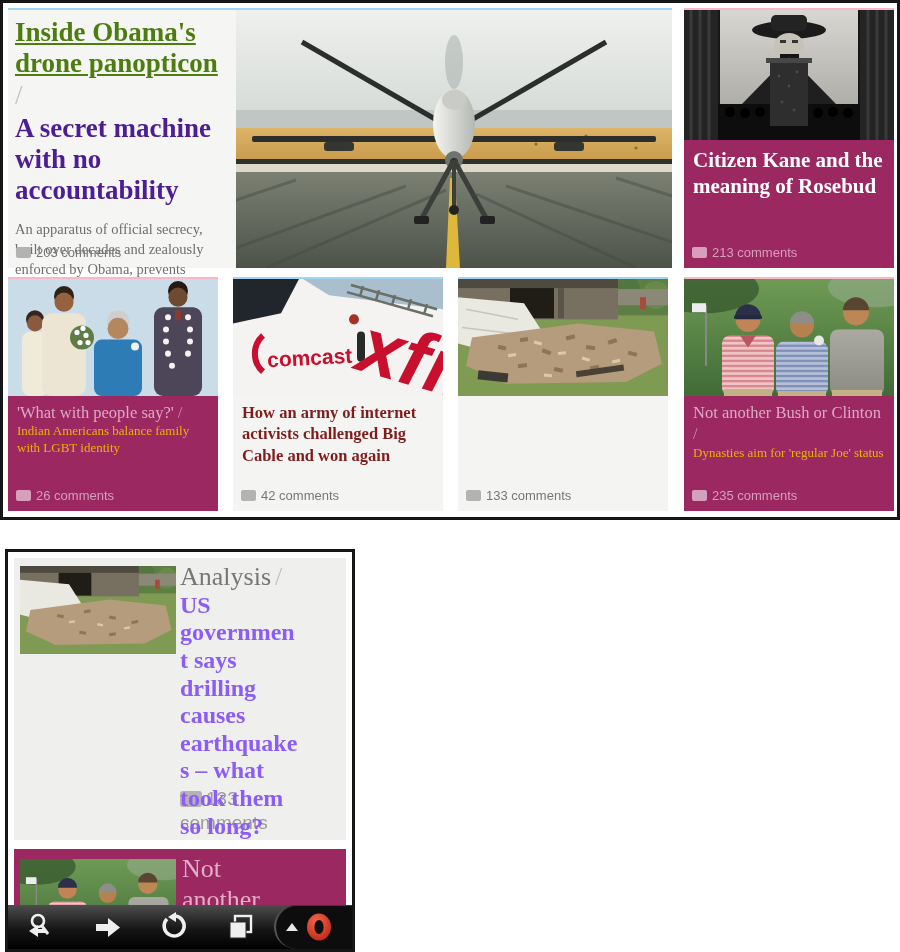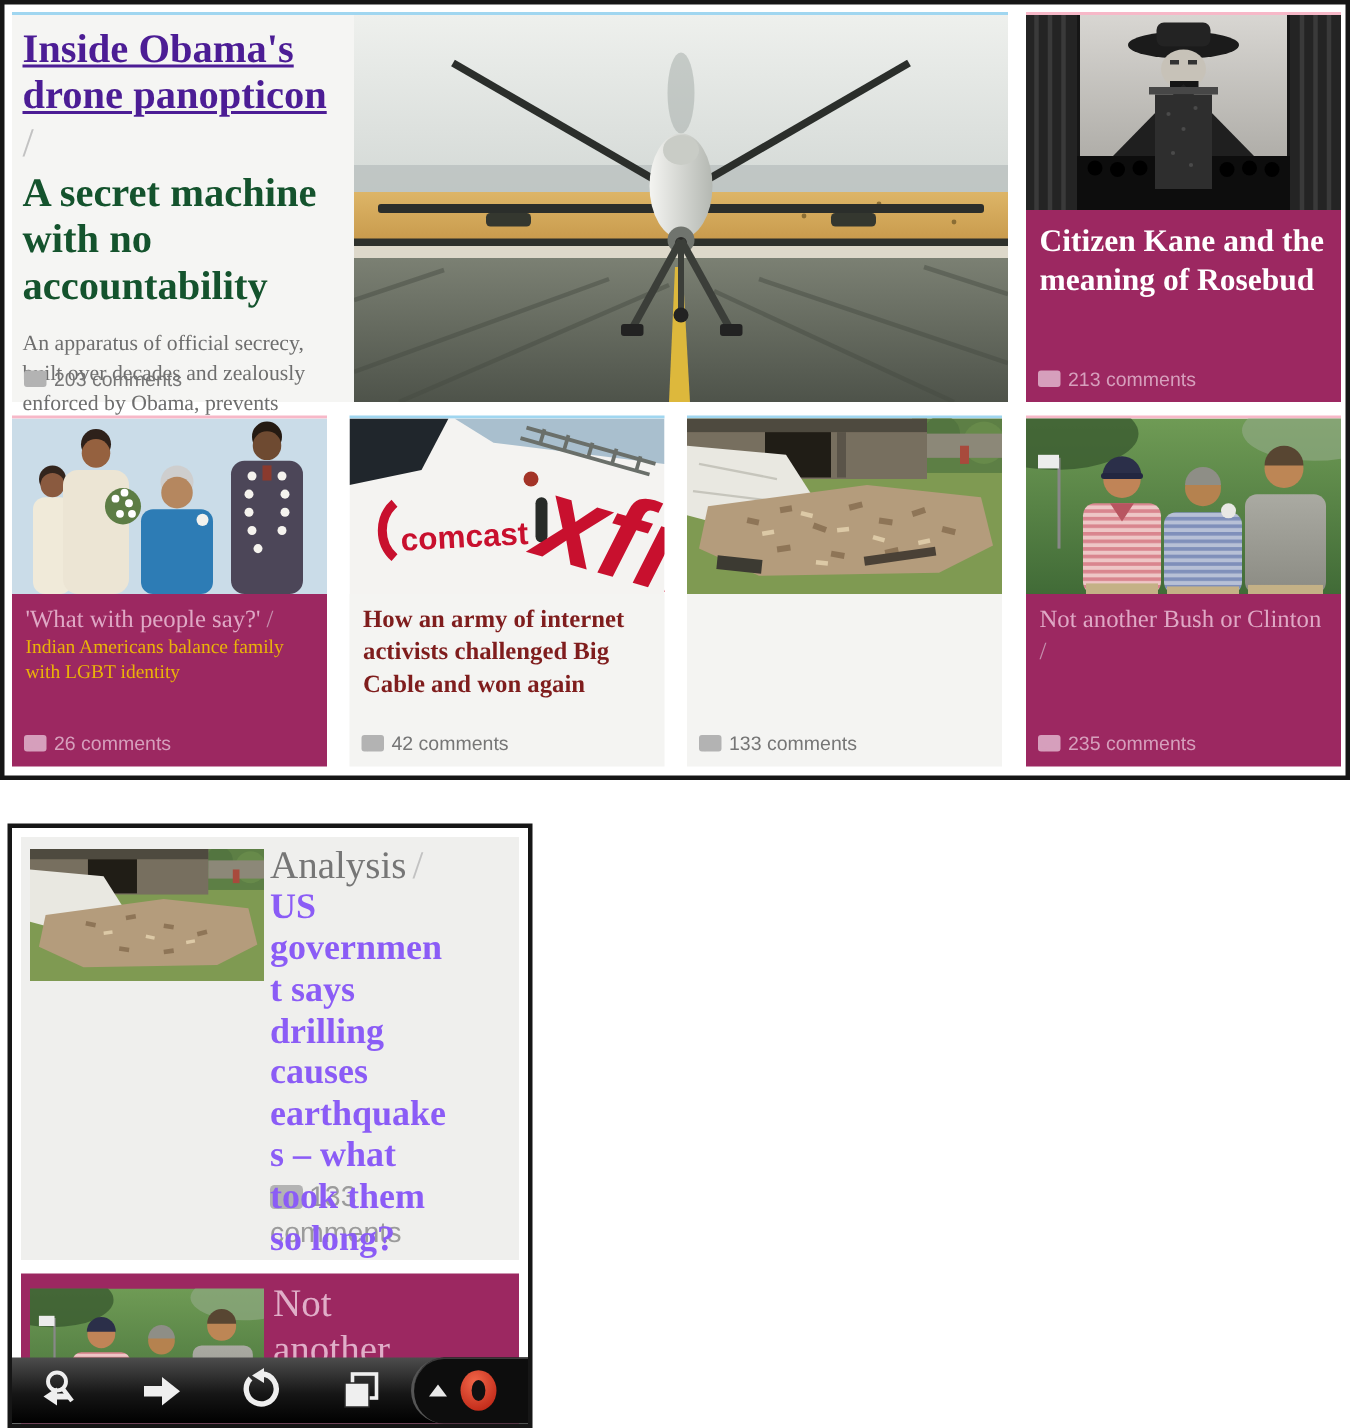--- a/index.html
+++ b/index.html
@@ -14,24 +14,24 @@
   .tborder{height:2px;width:100%;}
   .tb-blue{background:#a0d6f0;}
   .tb-pink{background:#f7b8c8;}
   .bg-gray{background:#f4f4f2;}
   .bg-magenta{background:#9c2861;}
   #card-main{left:5px;top:5px;width:664px;height:260px;}
   #card-main .inner{display:flex;height:258px;}
   #main-text{width:228px;background:#f5f5f3;padding:7px 10px 0 7px;box-sizing:border-box;
              position:relative;}
   #main-img{width:436px;height:258px;}
-  .kicker-blue{color:#4c1d95;font-weight:700;font-size:27px;line-height:1.16;
+  .kicker-blue{color:#4d7c0f;font-weight:700;font-size:27px;line-height:1.16;
                text-decoration:underline;}
   .sep-gray{color:#c2c2c2;font-weight:400;font-size:27px;text-decoration:none;display:inline;}
-  .hl-dark{color:#14532d;font-weight:700;font-size:27px;line-height:1.16;margin-top:2px;}
+  .hl-dark{color:#4c1d95;font-weight:700;font-size:27px;line-height:1.16;margin-top:2px;}
   .standfirst{color:#6e6e6e;font-size:14.5px;line-height:1.38;margin-top:12px;}
   .comments{position:absolute;left:8px;bottom:8px;font-family:"Liberation Sans",sans-serif;
             font-size:13px;color:#767676;display:flex;align-items:center;gap:5px;}
   .bubble{display:inline-block;width:15px;height:11px;background:#b3b3b3;border-radius:2px;
           position:relative;flex:0 0 auto;}
   .bubble:after{content:"";position:absolute;left:2px;bottom:-4px;border:4px solid transparent;
           border-top-color:inherit;border-top:4px solid #b3b3b3;border-left-width:2px;border-right-width:2px;}
   .comments.pink{color:#d69fbc;}
   .comments.pink .bubble{background:#d69fbc;}
   .comments.pink .bubble:after{border-top-color:#d69fbc;}
@@ -398,20 +398,21 @@
           <path d="M159,31 A13 13 0 0 1 185,31 Z" fill="#584632"></path>
           <rect x="40" y="109" width="48" height="7" fill="#c4b186"></rect>
           <rect x="94" y="111" width="48" height="5" fill="#c4b186"></rect>
           <rect x="148" y="110" width="50" height="6" fill="#c4b186"></rect>
         </svg>
       </div>
       <div class="body bg-magenta">
         <div>
           <span class="row-kicker-pink">Not another Bush or Clinton</span>
           <span class="row-kicker-pink row-sep-pink">/</span>
+          <div class="row-hl-white">Dynasties aim for 'regular Joe' status</div>
         </div>
         <div class="comments pink">
           <span class="bubble"></span>
           <span>235 comments</span>
         </div>
       </div>
     </div>
 
   </div>
 

